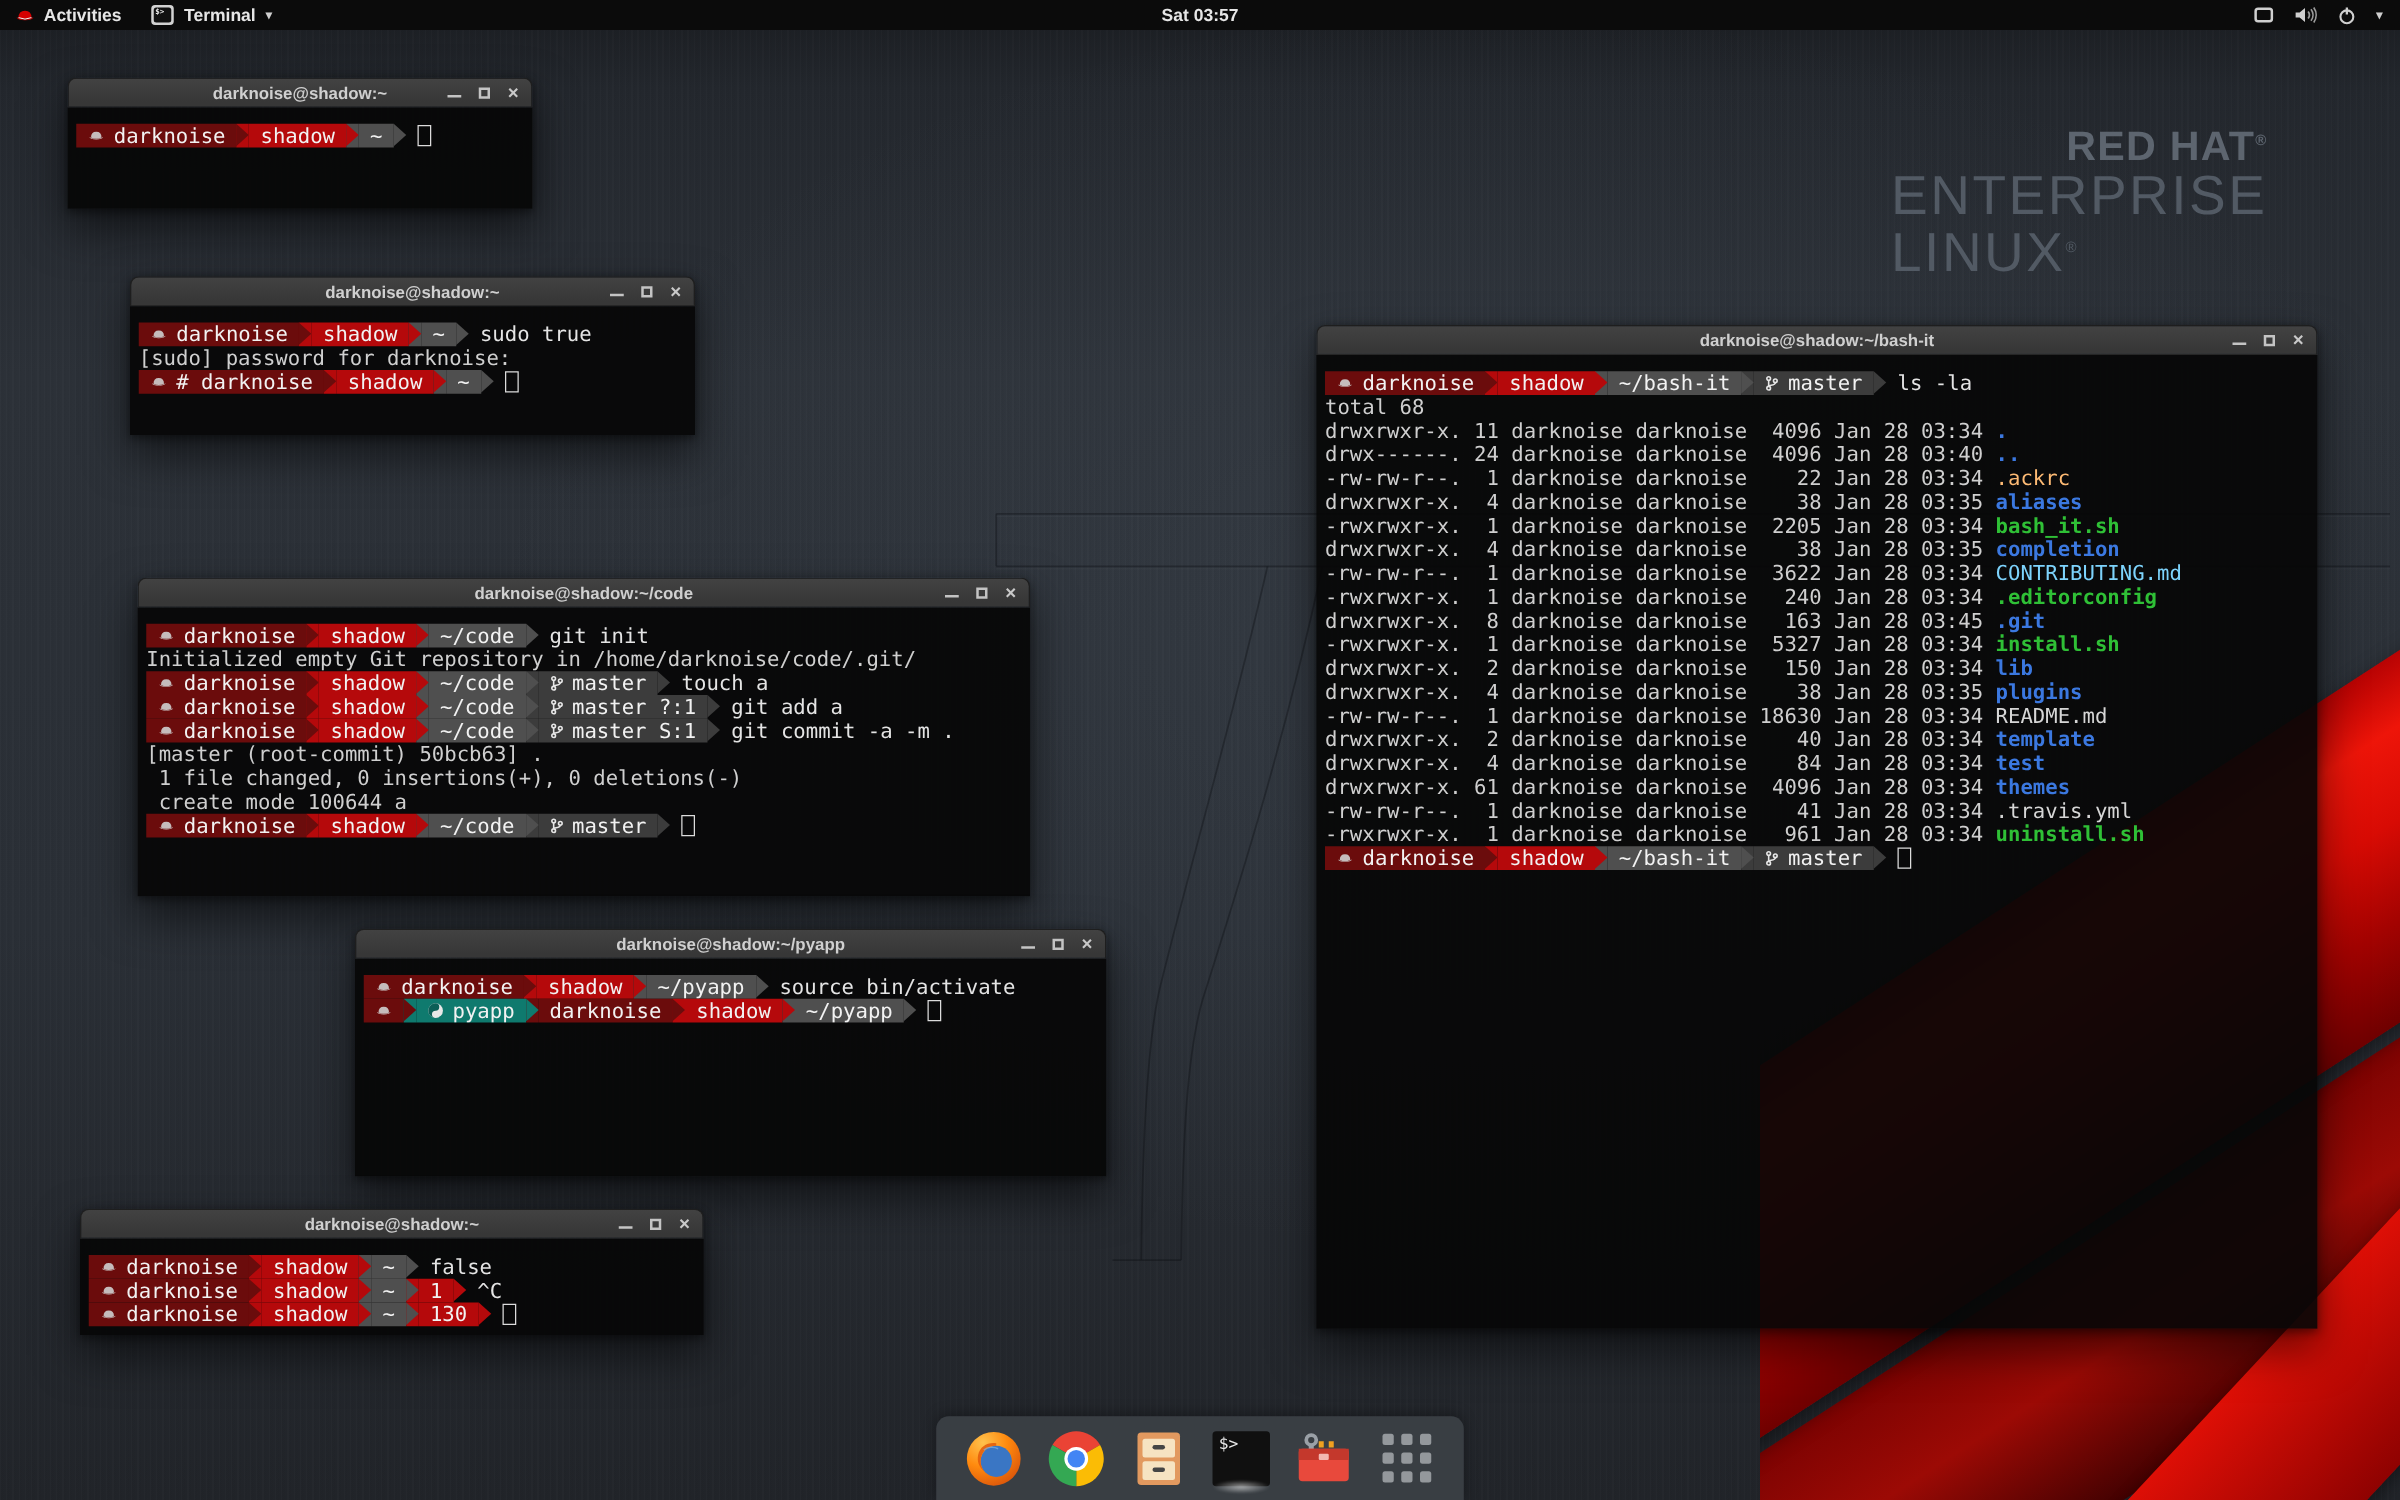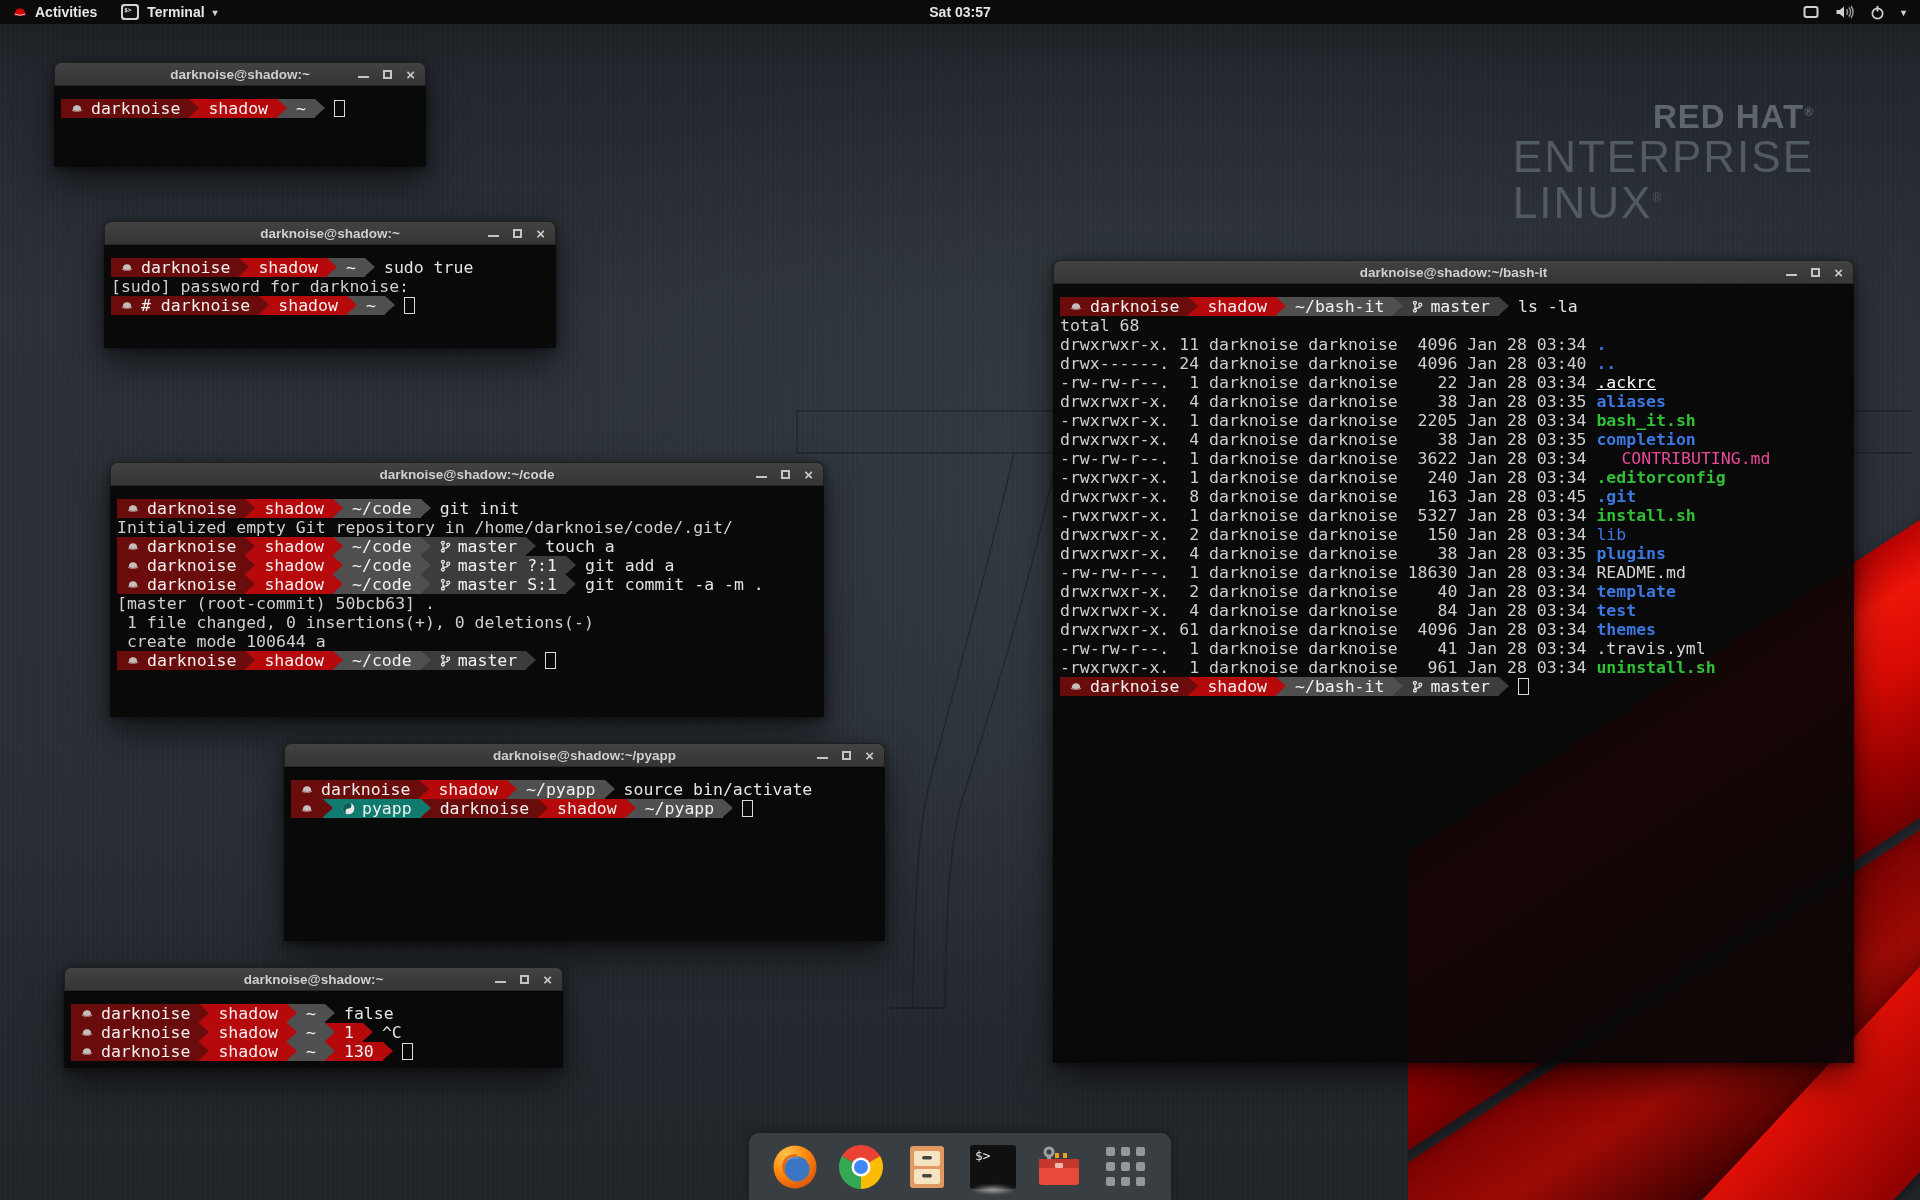--- a/index.html
+++ b/index.html
@@ -308,29 +308,29 @@
             <path d="M2 9.2 q8 4.2 16 0 q-1.1 2.8-8 2.8 q-6.9 0-8-2.8z" fill="#cfcfcf" opacity=".9"></path>
           </svg>darknoise</span><span class="parrow" style="background: rgb(181, 9, 11);"><span class="ptri" style="border-left-color: rgb(107, 12, 12);"></span></span><span class="pseg" style="background: rgb(181, 9, 11);">shadow</span><span class="parrow" style="background: rgb(79, 79, 79);"><span class="ptri" style="border-left-color: rgb(181, 9, 11);"></span></span><span class="pseg" style="background: rgb(79, 79, 79);">~/bash-it</span><span class="parrow" style="background: rgb(60, 60, 60);"><span class="ptri" style="border-left-color: rgb(79, 79, 79);"></span></span><span class="pseg" style="background: rgb(60, 60, 60);"><svg width="11" height="13" viewBox="0 0 12 14" fill="none" stroke="#e6e6e6" stroke-width="1.4" style="flex:none">
             <circle cx="3.2" cy="3" r="1.6"></circle>
             <circle cx="9" cy="5" r="1.6"></circle>
             <circle cx="3.2" cy="11.4" r="1.6"></circle>
             <path d="M3.2 4.6 v5.2 M9 6.6 c0 2.6 -5.8 2 -5.8 3.2"></path>
           </svg>master</span><span class="parrow" style="background: transparent;"><span class="ptri" style="border-left-color: rgb(60, 60, 60);"></span></span><span class="cmd">ls -la</span></div>
       <div class="tline"><span class="tout">total 68</span></div>
       <div class="tline"><span class="tout">drwxrwxr-x. 11 darknoise darknoise  4096 Jan 28 03:34 <span style="color: rgb(59, 120, 224); font-weight: 700;">.</span></span></div>
       <div class="tline"><span class="tout">drwx------. 24 darknoise darknoise  4096 Jan 28 03:40 <span style="color: rgb(59, 120, 224); font-weight: 700;">..</span></span></div>
-      <div class="tline"><span class="tout">-rw-rw-r--.  1 darknoise darknoise    22 Jan 28 03:34 <span style="color: #ffffff; text-decoration: underline;">.ackrc</span></span></div>
+      <div class="tline"><span class="tout">-rw-rw-r--.  1 darknoise darknoise    22 Jan 28 03:34 <span style="color: #fdba74;">.ackrc</span></span></div>
       <div class="tline"><span class="tout">drwxrwxr-x.  4 darknoise darknoise    38 Jan 28 03:35 <span style="color: rgb(59, 120, 224); font-weight: 700;">aliases</span></span></div>
       <div class="tline"><span class="tout">-rwxrwxr-x.  1 darknoise darknoise  2205 Jan 28 03:34 <span style="color: rgb(47, 192, 54); font-weight: 700;">bash_it.sh</span></span></div>
       <div class="tline"><span class="tout">drwxrwxr-x.  4 darknoise darknoise    38 Jan 28 03:35 <span style="color: rgb(59, 120, 224); font-weight: 700;">completion</span></span></div>
-      <div class="tline"><span class="tout">-rw-rw-r--.  1 darknoise darknoise  3622 Jan 28 03:34 <span style="color: #ec4899; margin-left: 25px;">CONTRIBUTING.md</span></span></div>
+      <div class="tline"><span class="tout">-rw-rw-r--.  1 darknoise darknoise  3622 Jan 28 03:34 <span style="color: #7dd3fc;">CONTRIBUTING.md</span></span></div>
       <div class="tline"><span class="tout">-rwxrwxr-x.  1 darknoise darknoise   240 Jan 28 03:34 <span style="color: rgb(47, 192, 54); font-weight: 700;">.editorconfig</span></span></div>
       <div class="tline"><span class="tout">drwxrwxr-x.  8 darknoise darknoise   163 Jan 28 03:45 <span style="color: rgb(59, 120, 224); font-weight: 700;">.git</span></span></div>
       <div class="tline"><span class="tout">-rwxrwxr-x.  1 darknoise darknoise  5327 Jan 28 03:34 <span style="color: rgb(47, 192, 54); font-weight: 700;">install.sh</span></span></div>
-      <div class="tline"><span class="tout">drwxrwxr-x.  2 darknoise darknoise   150 Jan 28 03:34 <span style="color: rgb(59, 120, 224); font-weight: 400;">lib</span></span></div>
+      <div class="tline"><span class="tout">drwxrwxr-x.  2 darknoise darknoise   150 Jan 28 03:34 <span style="color: rgb(59, 120, 224); font-weight: 700;">lib</span></span></div>
       <div class="tline"><span class="tout">drwxrwxr-x.  4 darknoise darknoise    38 Jan 28 03:35 <span style="color: rgb(59, 120, 224); font-weight: 700;">plugins</span></span></div>
       <div class="tline"><span class="tout">-rw-rw-r--.  1 darknoise darknoise 18630 Jan 28 03:34 <span style="color: rgb(214, 214, 214);">README.md</span></span></div>
       <div class="tline"><span class="tout">drwxrwxr-x.  2 darknoise darknoise    40 Jan 28 03:34 <span style="color: rgb(59, 120, 224); font-weight: 700;">template</span></span></div>
       <div class="tline"><span class="tout">drwxrwxr-x.  4 darknoise darknoise    84 Jan 28 03:34 <span style="color: rgb(59, 120, 224); font-weight: 700;">test</span></span></div>
       <div class="tline"><span class="tout">drwxrwxr-x. 61 darknoise darknoise  4096 Jan 28 03:34 <span style="color: rgb(59, 120, 224); font-weight: 700;">themes</span></span></div>
       <div class="tline"><span class="tout">-rw-rw-r--.  1 darknoise darknoise    41 Jan 28 03:34 <span style="color: rgb(214, 214, 214);">.travis.yml</span></span></div>
       <div class="tline"><span class="tout">-rwxrwxr-x.  1 darknoise darknoise   961 Jan 28 03:34 <span style="color: rgb(47, 192, 54); font-weight: 700;">uninstall.sh</span></span></div>
       <div class="tline"><span class="pseg" style="background: rgb(107, 12, 12);"><svg width="14" height="11" viewBox="0 0 20 15" style="flex:none">
             <path d="M4 9.5 q0-6.5 6-6.5 q6 0 6 6.5 q-6 3-12 0z" fill="#cfcfcf" opacity=".9"></path>
             <path d="M2 9.2 q8 4.2 16 0 q-1.1 2.8-8 2.8 q-6.9 0-8-2.8z" fill="#cfcfcf" opacity=".9"></path>

